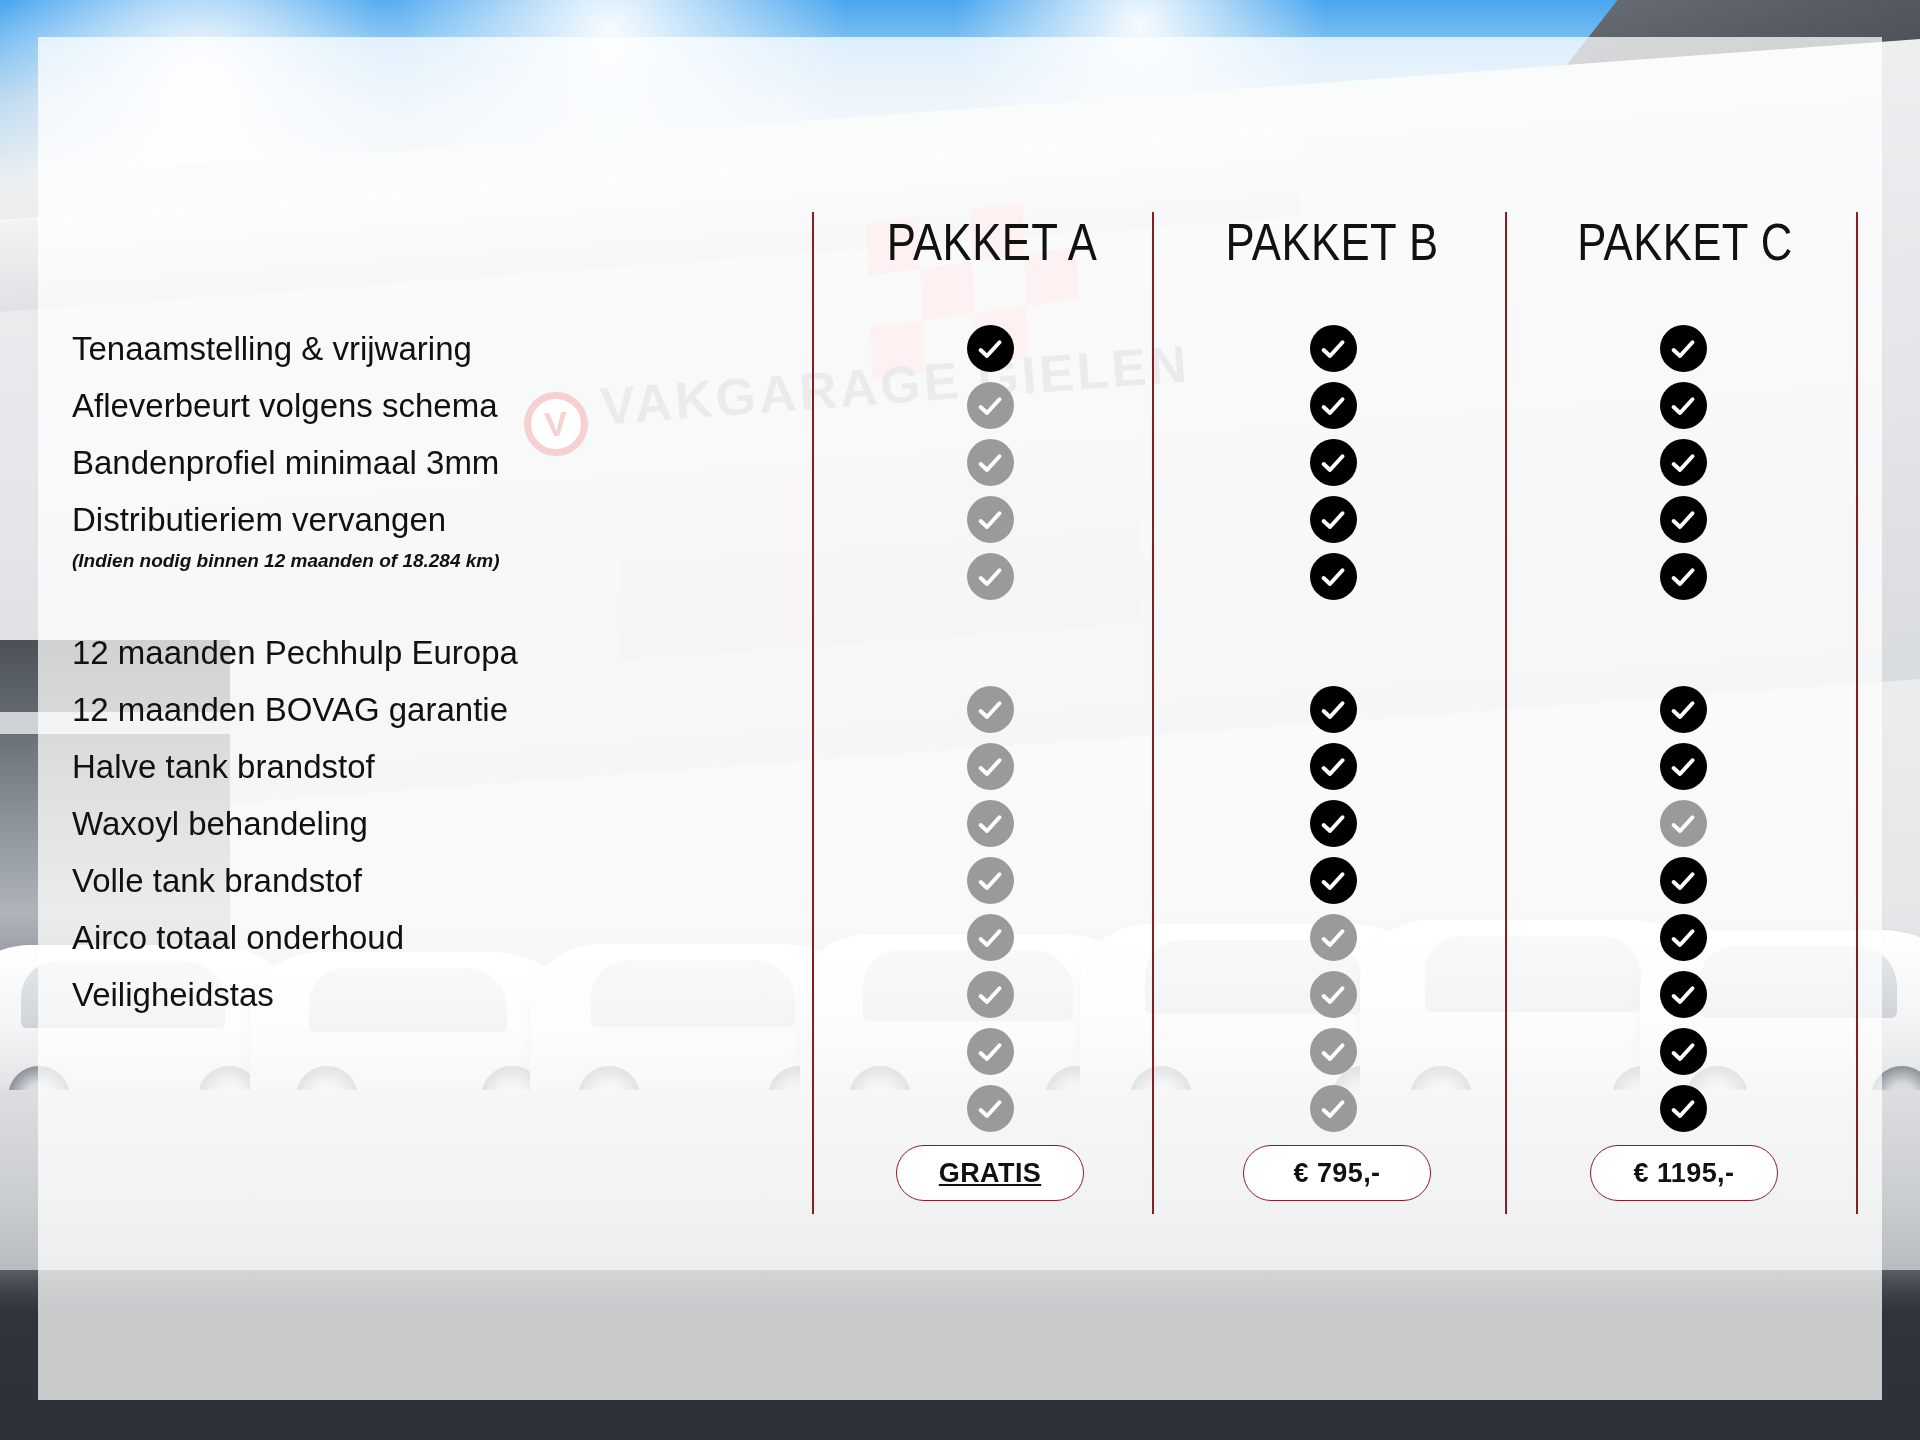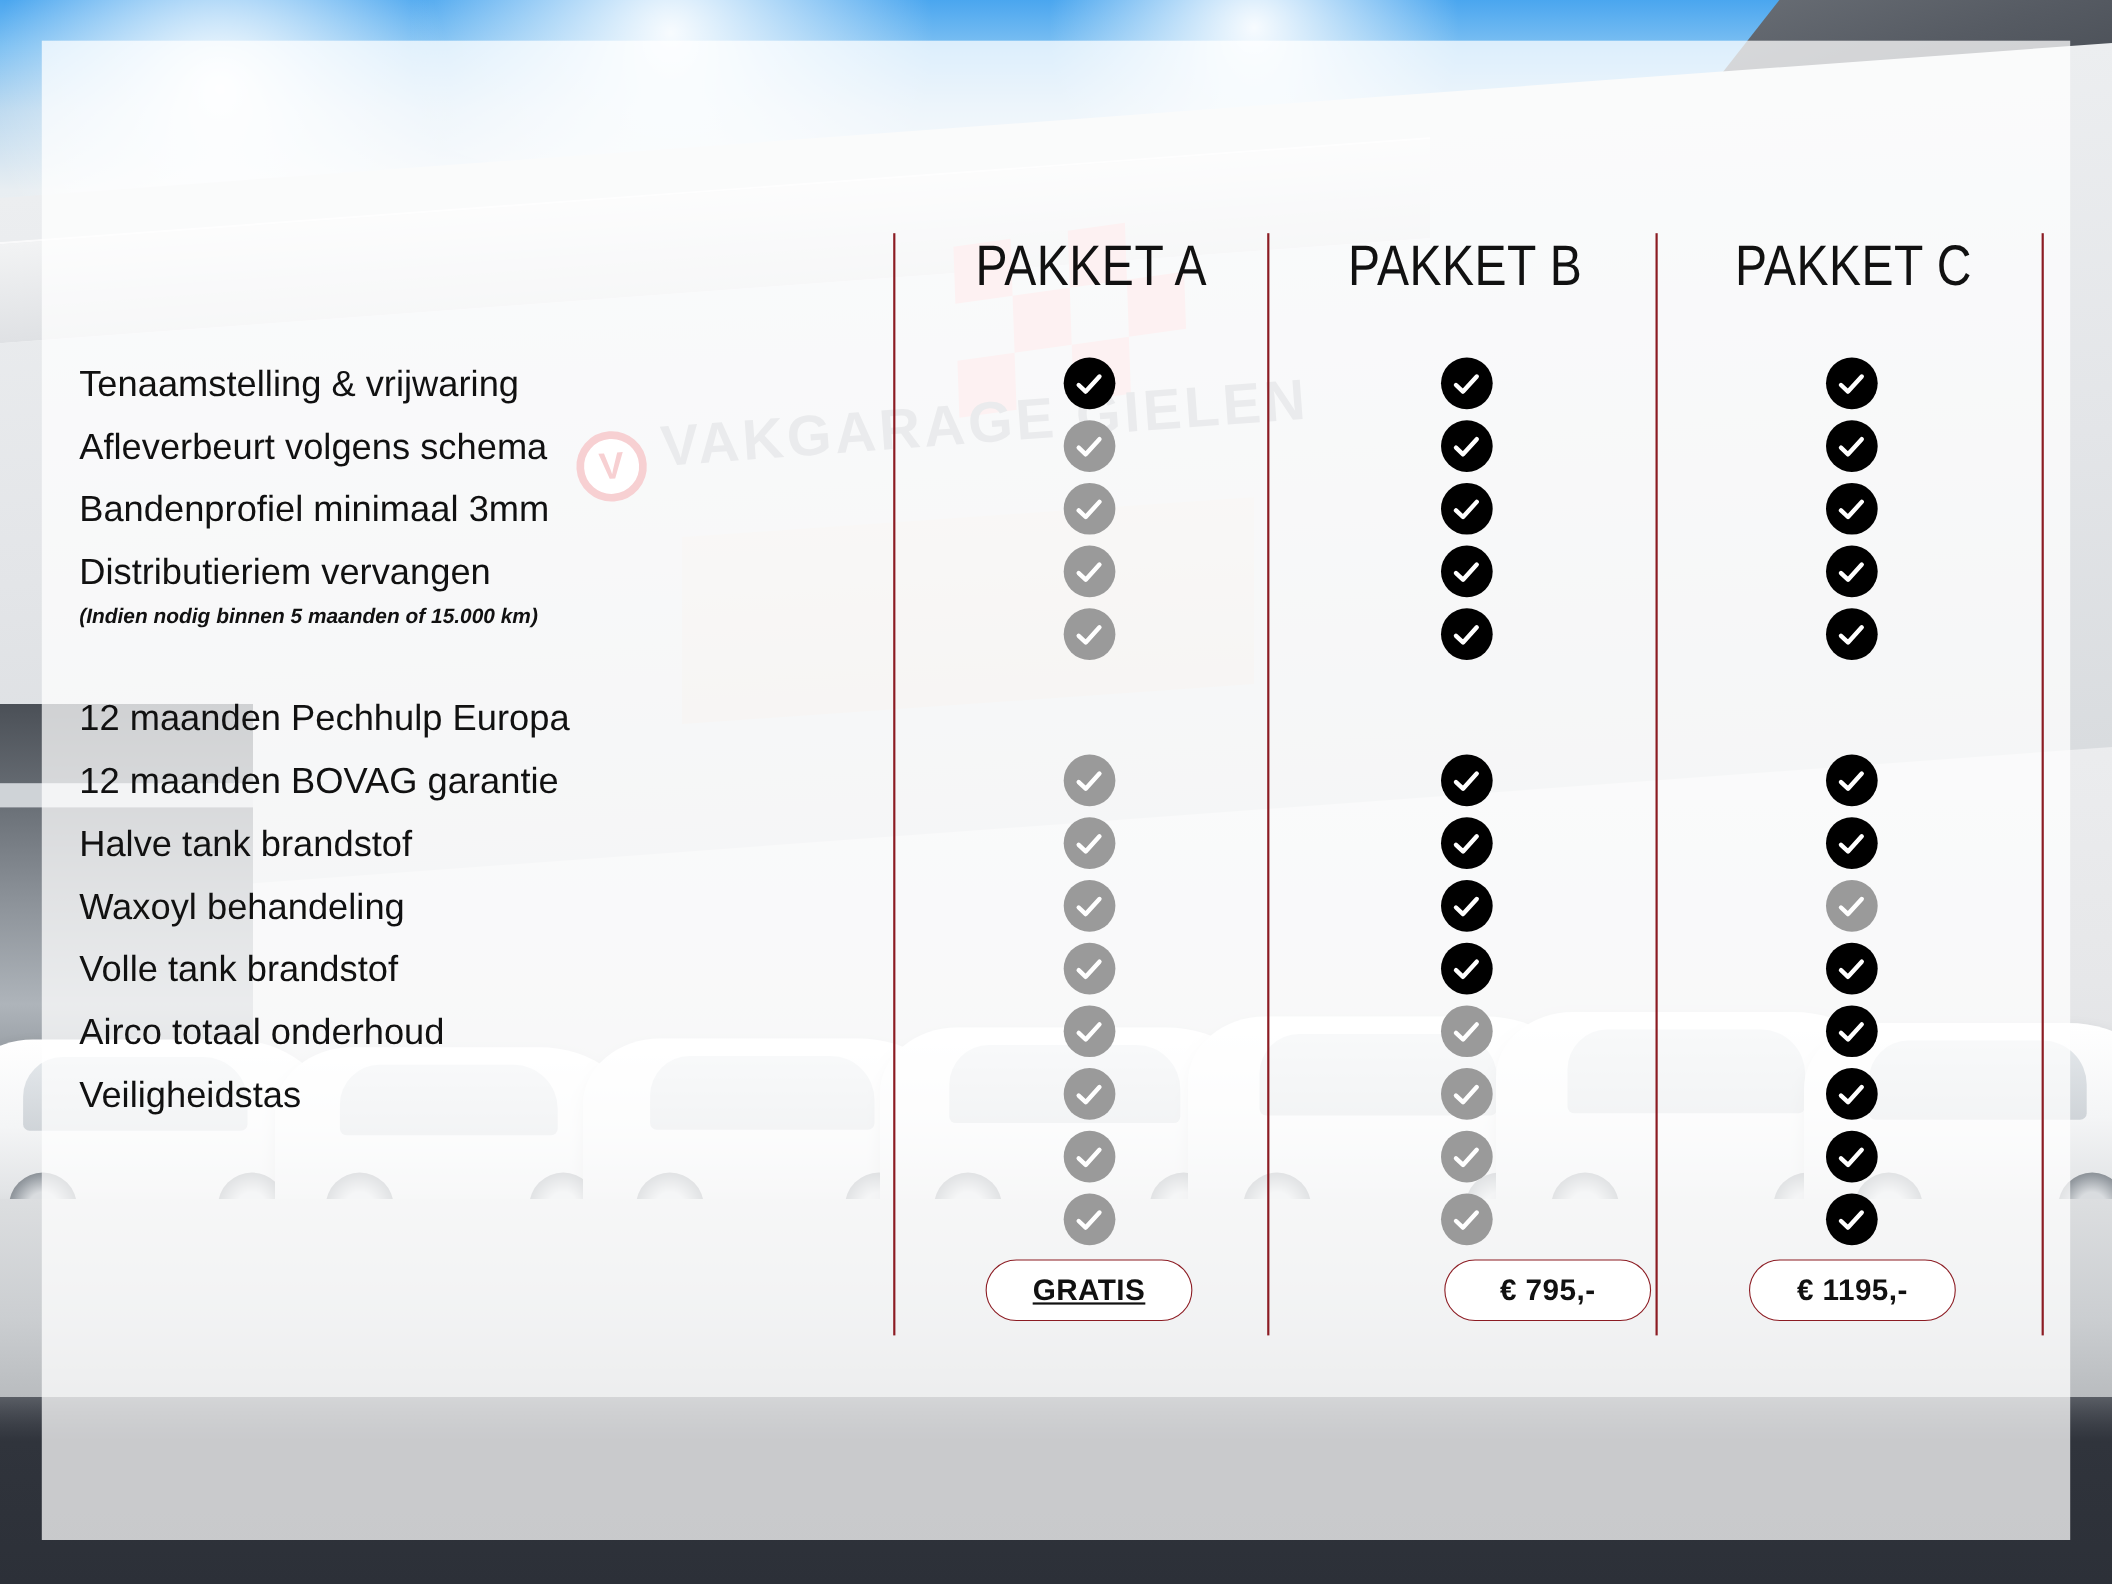--- a/index.html
+++ b/index.html
@@ -272,21 +272,21 @@
     background: rgba(255,255,255,0.94);
     display: flex; align-items: center; justify-content: center;
     font-family: "Liberation Sans Narrow", "Liberation Sans", sans-serif;
     font-weight: 700;
     font-size: 27px;
     color: #111;
     letter-spacing: 0.4px;
     white-space: nowrap;
   }
   .price-pill.p1 { left: 896px; width: 188px; text-decoration: underline; }
-  .price-pill.p2 { left: 1313px; width: 188px; }
+  .price-pill.p2 { left: 1243px; width: 188px; }
   .price-pill.p3 { left: 1590px; width: 188px; }
 </style>
 </head>
 <body>
 
 <div class="photo-bg"></div>
 <div class="cloud c1"></div>
 <div class="cloud c2"></div>
 <div class="cloud c3"></div>
 <div class="roof-right"></div>
@@ -362,21 +362,21 @@
       </div>
       <div class="feature-row">
         <span>Afleverbeurt volgens schema</span>
       </div>
       <div class="feature-row">
         <span>Bandenprofiel minimaal 3mm</span>
       </div>
       <div class="feature-row">
         <span>Distributieriem vervangen</span>
       </div>
-      <div class="note">(Indien nodig binnen 5 maanden of 15.000 km)</div>
+      <div class="note">(Indien nodig binnen 12 maanden of 18.284 km)</div>
       <div class="group-gap"></div>
       <div class="feature-row">
         <span>12 maanden Pechhulp Europa</span>
       </div>
       <div class="feature-row">
         <span>12 maanden BOVAG garantie</span>
       </div>
       <div class="feature-row">
         <span>Halve tank brandstof</span>
       </div>

